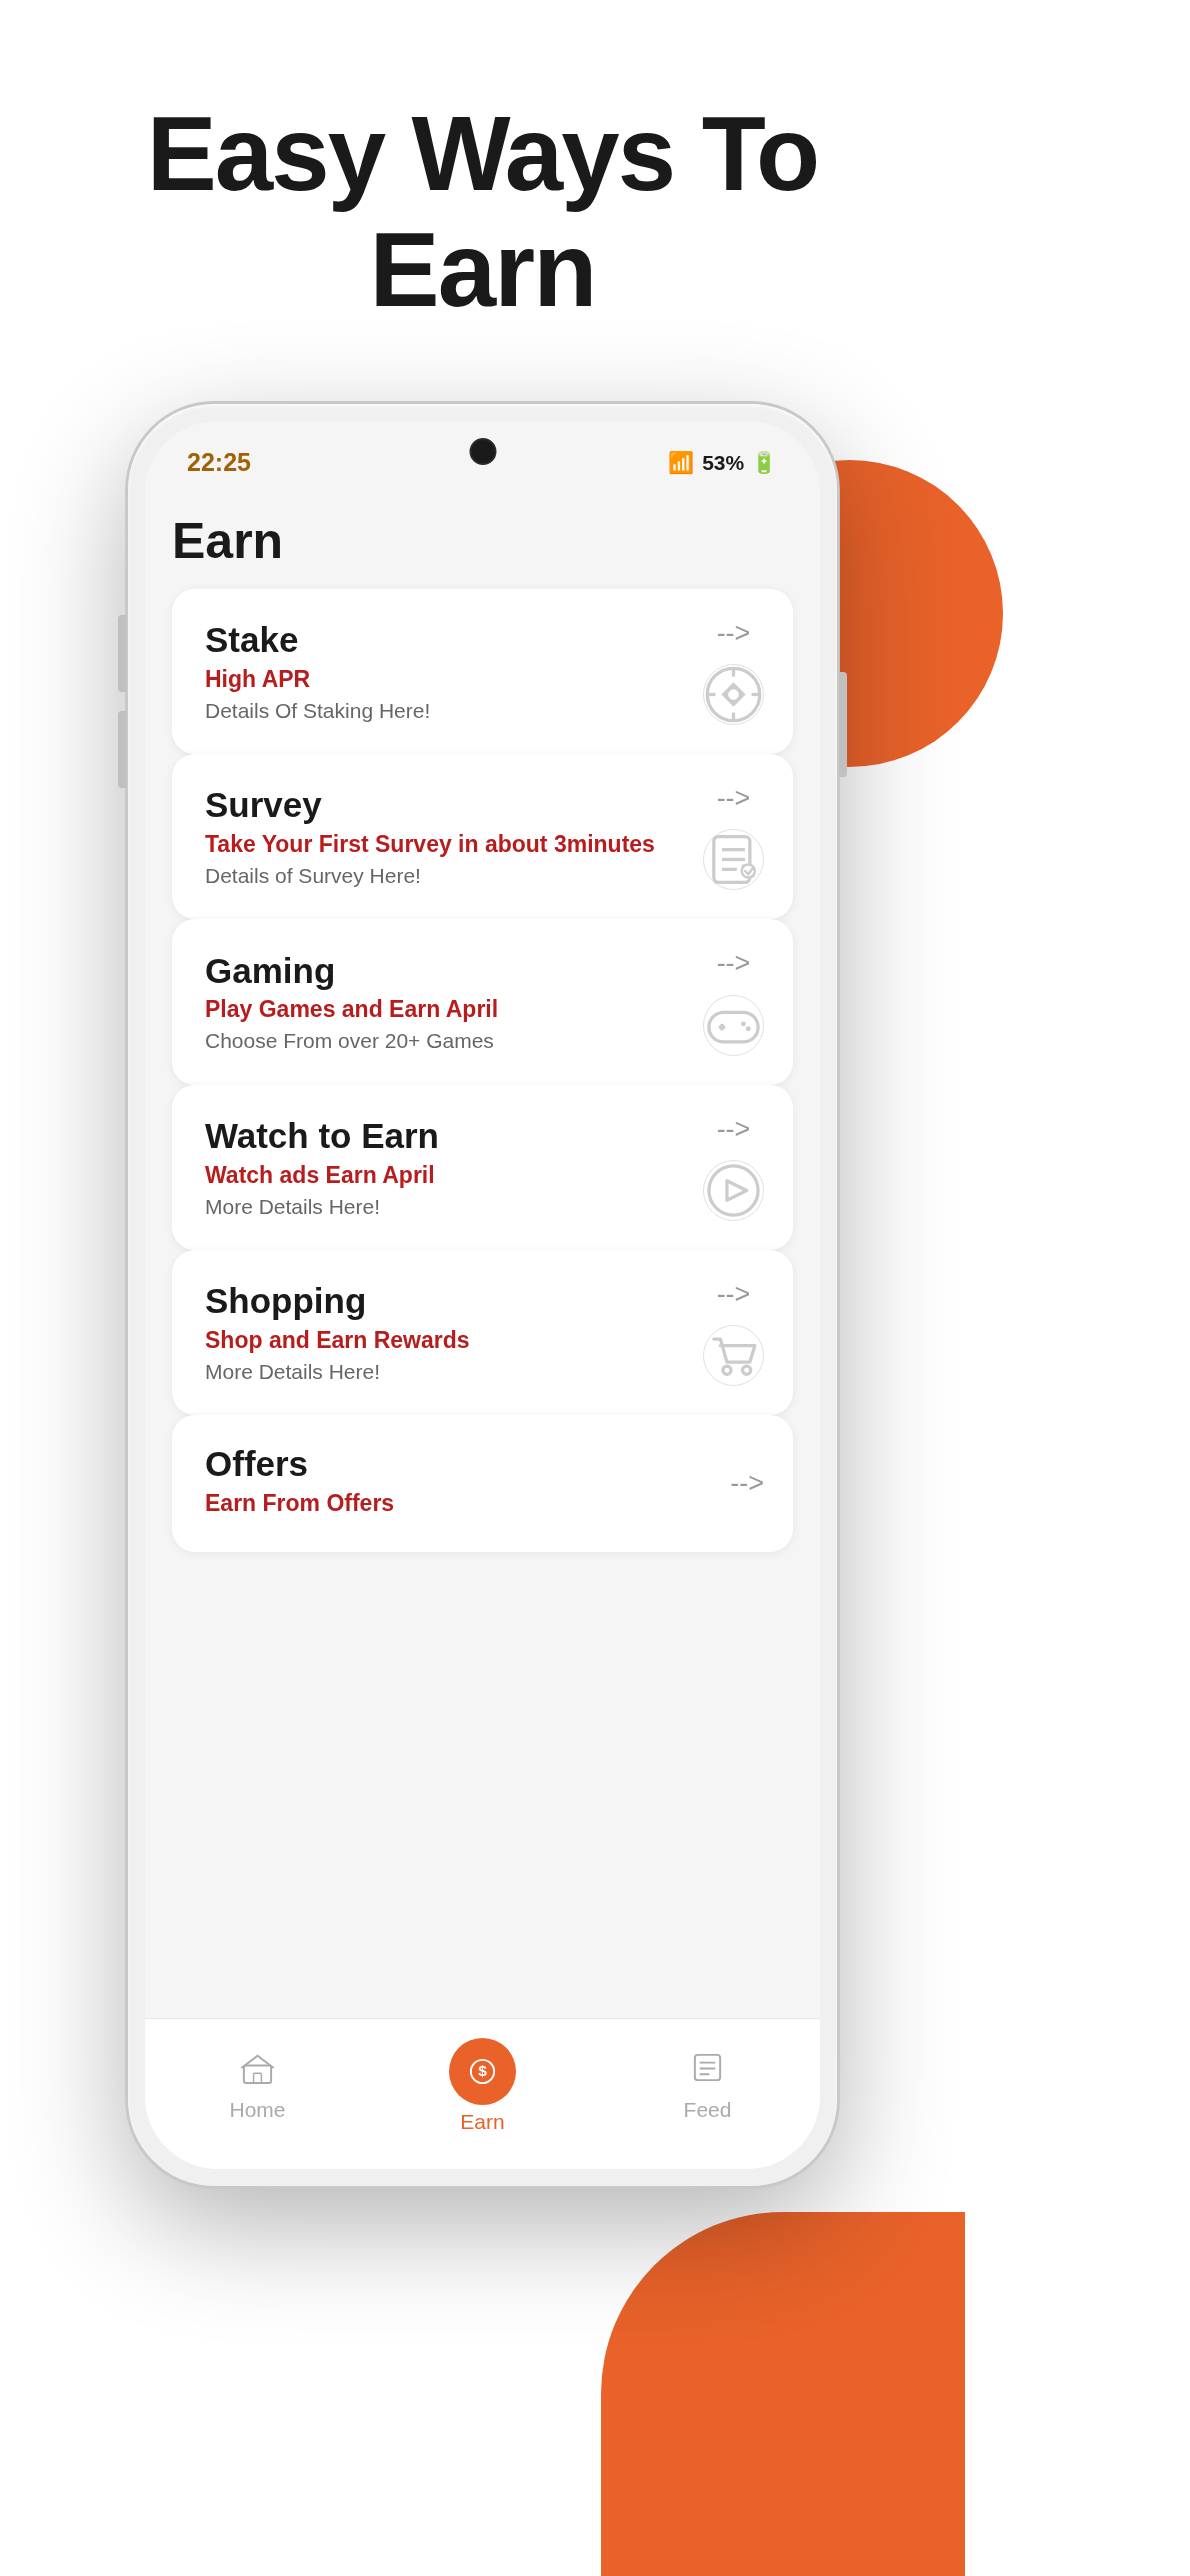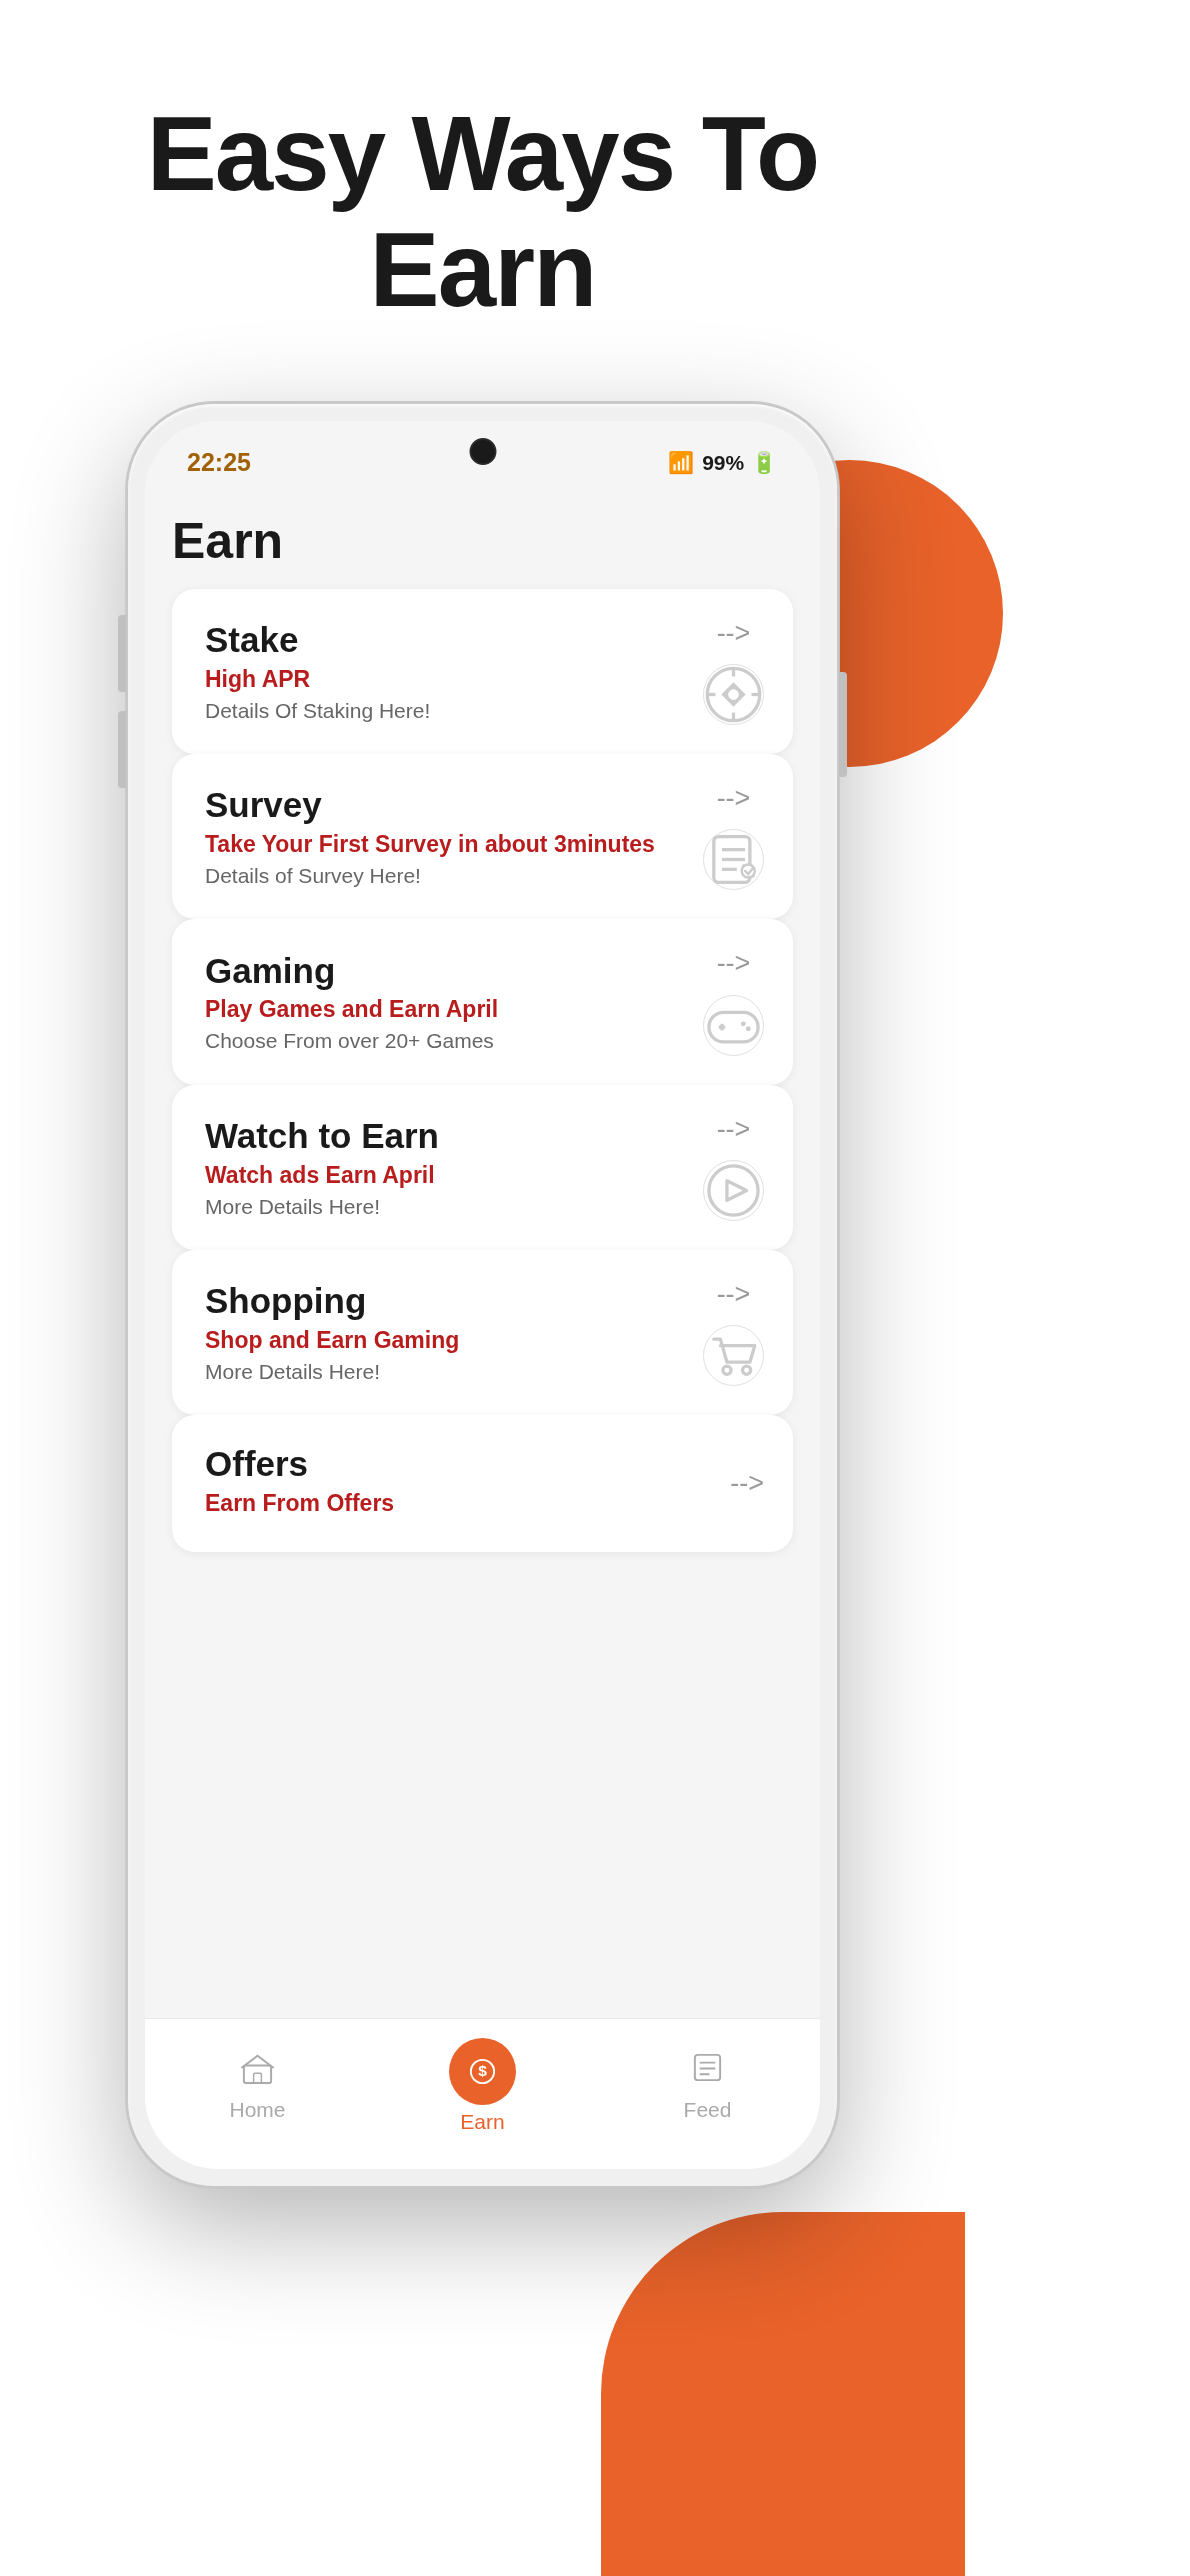--- a/index.html
+++ b/index.html
@@ -312,21 +312,21 @@
       <div class="phone-button-left2"></div>
       <div class="phone-button-right"></div>
 
       <div class="phone-inner">
 
         <div class="status-bar">
           <span class="status-time">22:25</span>
           <div class="status-camera"></div>
           <div class="status-icons">
             <span>📶</span>
-            <span style="font-size:21px;font-weight:600;color:#1a1a1a;">99%</span>
+            <span style="font-size:21px;font-weight:600;color:#1a1a1a;">53%</span>
             <span style="font-size:21px;">🔋</span>
           </div>
         </div>
 
         <div class="screen-content">
 
           <div class="screen-header">
             <h1>Earn</h1>
           </div>
 
@@ -409,21 +409,21 @@
                     <circle cx="18" cy="18" r="15" stroke="#ccc" stroke-width="2"></circle>
                     <path d="M14 12 L26 18 L14 24 Z" stroke="#ccc" stroke-width="2" fill="none" stroke-linejoin="round"></path>
                   </svg>
                 </div>
               </div>
             </div>
 
             <div class="earn-card">
               <div class="card-content">
                 <div class="card-title">Shopping</div>
-                <div class="card-subtitle">Shop and Earn Gaming</div>
+                <div class="card-subtitle">Shop and Earn Rewards</div>
                 <div class="card-desc">More Details Here!</div>
               </div>
               <div class="card-right">
                 <span class="arrow-btn">--&gt;</span>
                 <div class="card-icon">
                   <svg viewBox="0 0 36 36" fill="none" xmlns="http://www.w3.org/2000/svg">
                     <path d="M6 8 L10 8 L14 22 L28 22 L31 12 L10 12" stroke="#ccc" stroke-width="2" stroke-linecap="round" stroke-linejoin="round"></path>
                     <circle cx="14" cy="27" r="2.5" stroke="#ccc" stroke-width="2"></circle>
                     <circle cx="26" cy="27" r="2.5" stroke="#ccc" stroke-width="2"></circle>
                   </svg>

